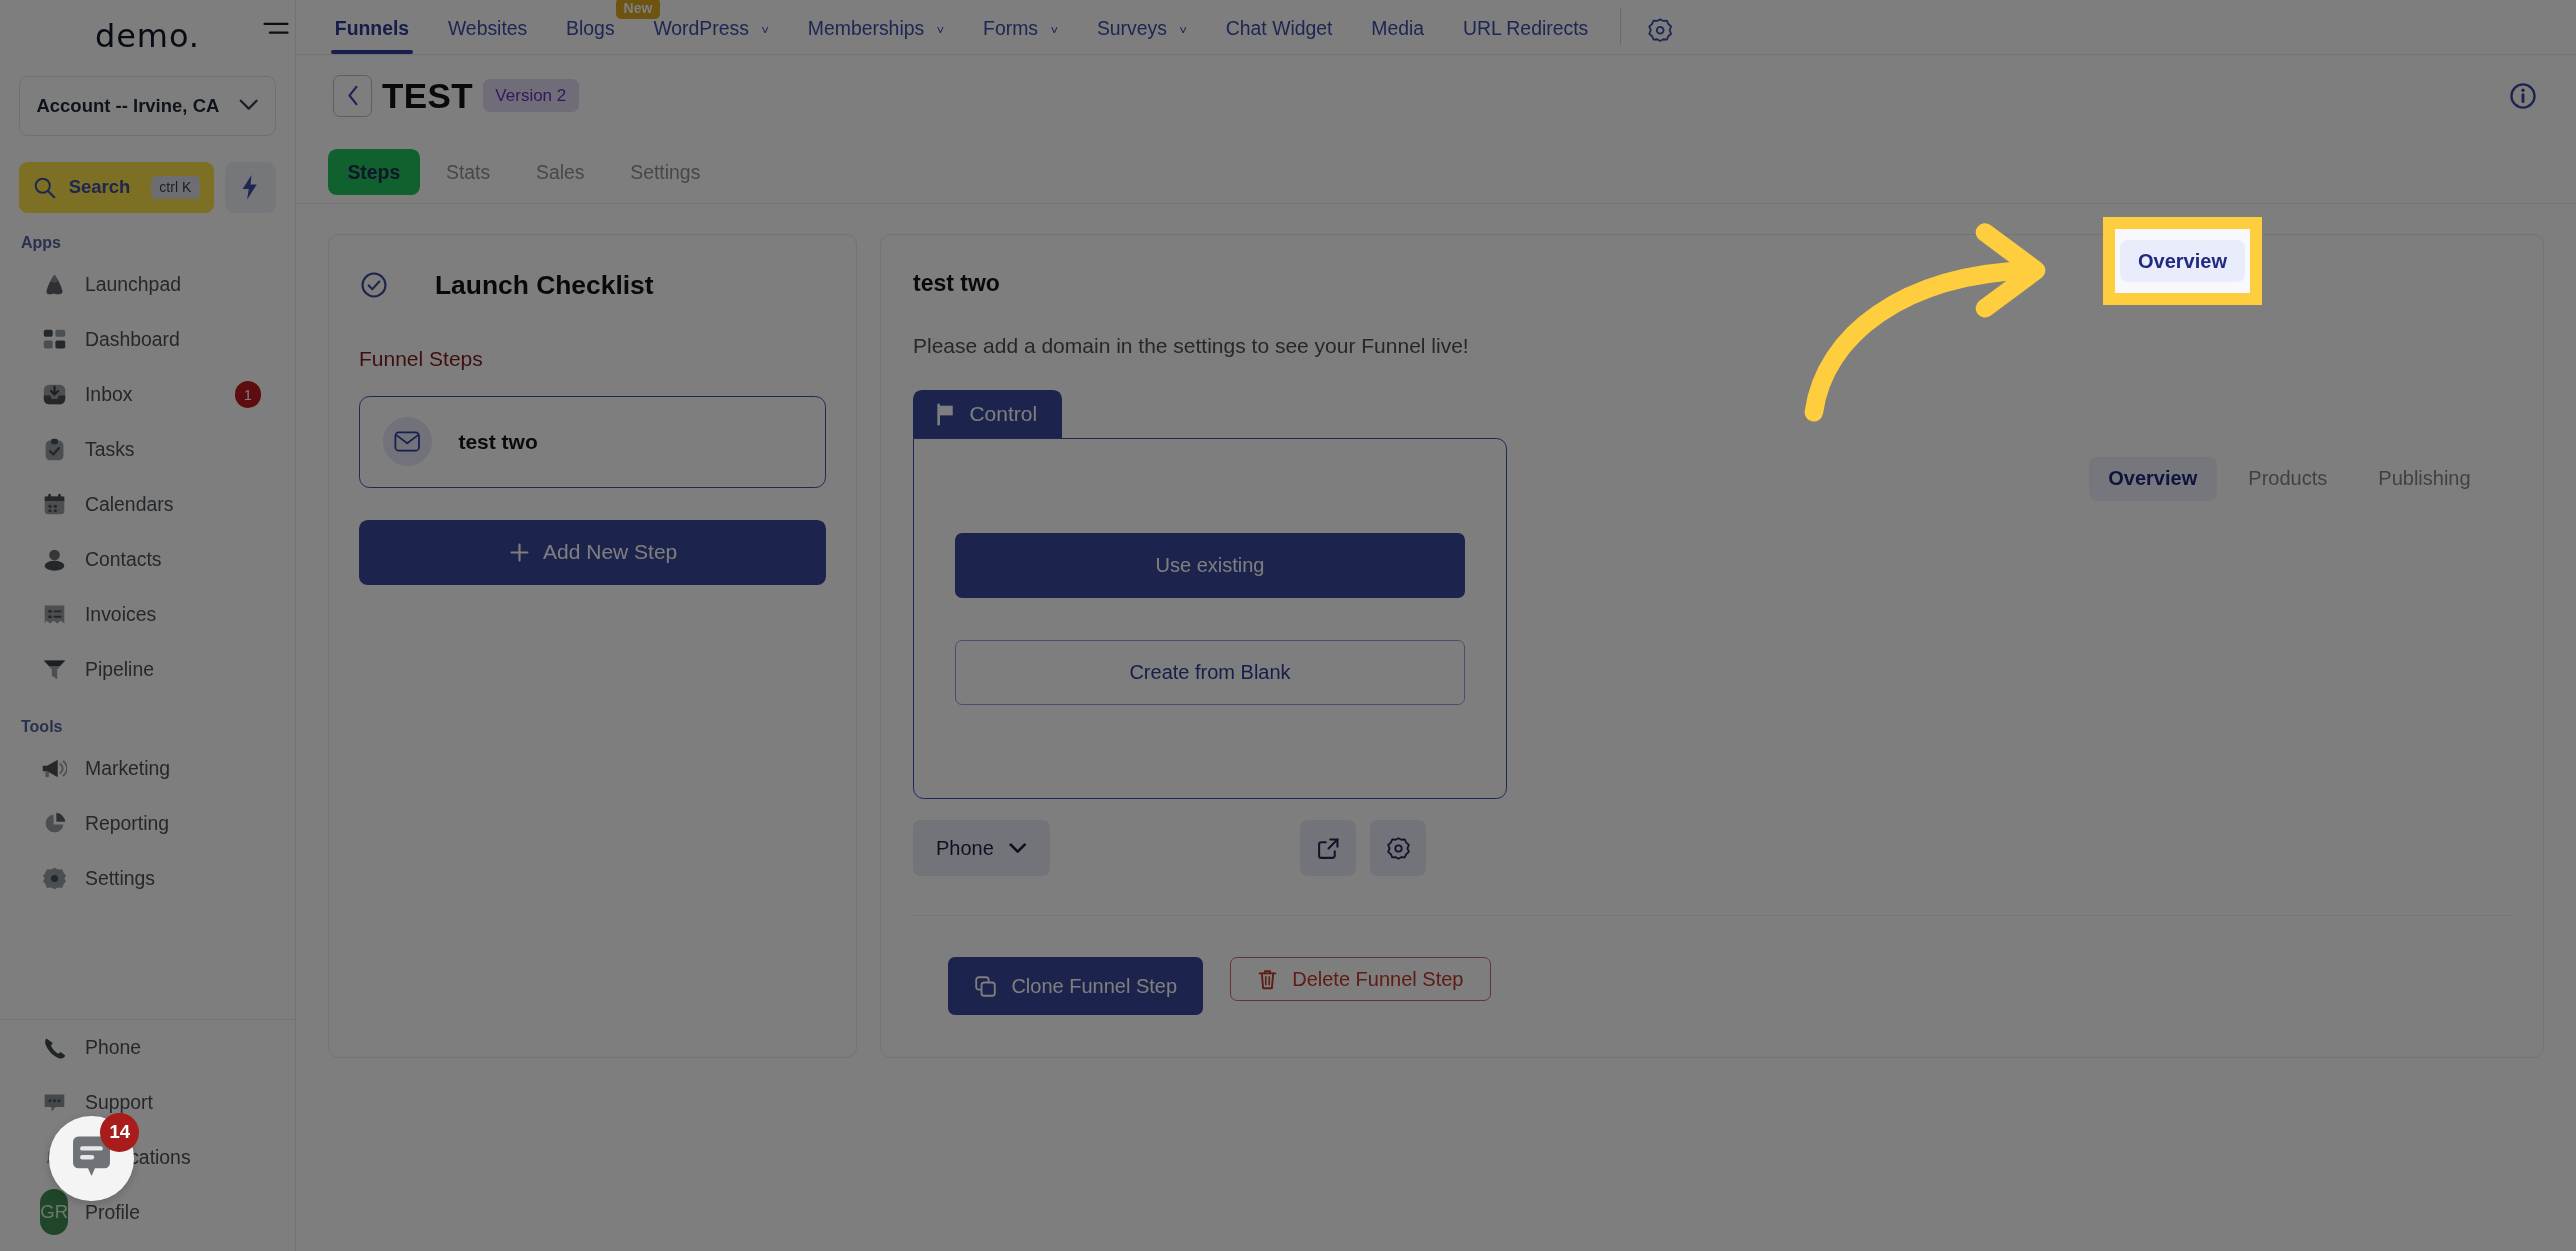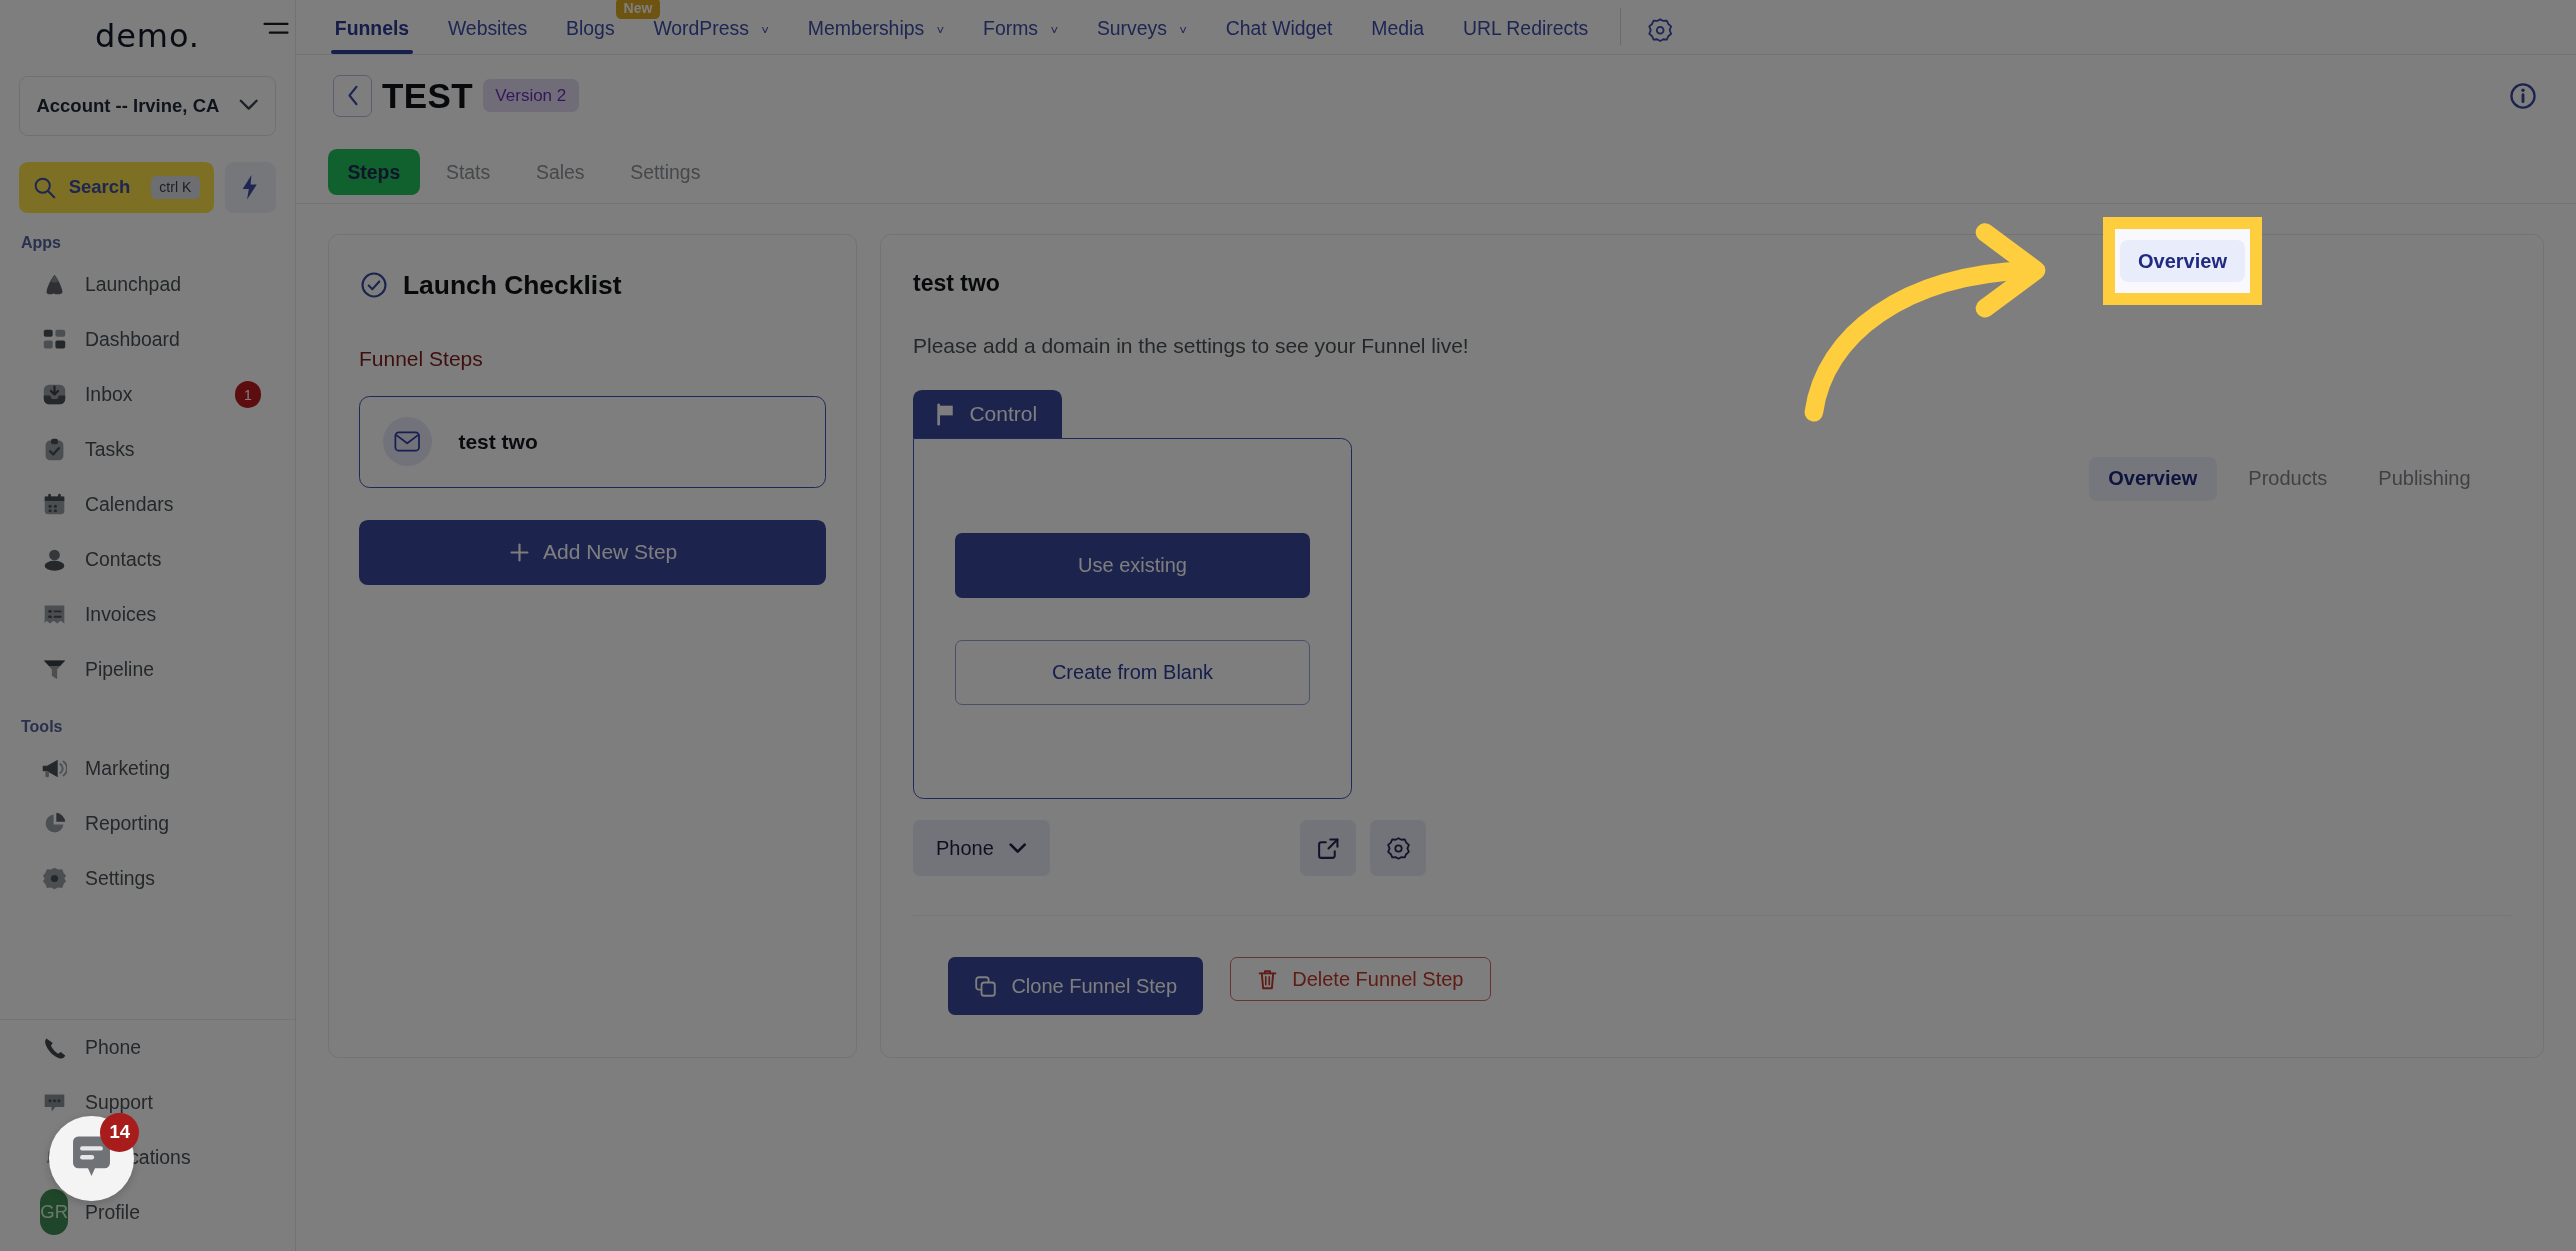--- a/index.html
+++ b/index.html
@@ -158,21 +158,21 @@
   .cards-row {
     display: flex; gap: 23px; padding: 30px 32px 0 32px; align-items: flex-start;
   }
   .card {
     background: #ffffff; border: 0.9px solid #e6e8ec; border-radius: 10.6px;
   }
   .card-left { width: 529px; min-height: 824px; padding: 35px 30px; }
   .card-right { flex: 1; min-height: 824px; padding: 35px 32px; position: relative; }
 
   .lc-head { display: flex; align-items: center; gap: 14px; }
-  .lc-title { font-size: 26.4px; font-weight: bold; color: #101318; }
+  .lc-title { font-size: 26.4px; font-weight: bold; color: #101318; margin-left: 32px; }
   .fs-label { font-size: 21px; color: #7f1d1d; margin-top: 46px; }
 
   .step-item {
     margin-top: 25px; height: 92px;
     border: 1.8px solid #3c55b4; border-radius: 10.6px;
     display: flex; align-items: center; padding: 0 23px; gap: 26.4px;
   }
   .step-ic {
     width: 49px; height: 49px; border-radius: 25px; background: #e6e8f6;
     display: flex; align-items: center; justify-content: center;
@@ -180,21 +180,21 @@
   .step-name { font-size: 21px; font-weight: bold; color: #15181d; }
   .add-step {
     margin-top: 32px; height: 65px; background: #39479b; border-radius: 8.8px;
     color: #ffffff; font-size: 21px;
     display: flex; align-items: center; justify-content: center; gap: 12.3px;
   }
 
   .rt-title { font-size: 23px; font-weight: bold; color: #101318; }
   .rt-note { font-size: 21px; color: #4b5257; margin-top: 37px; }
 
-  .ctrl-wrap { margin-top: 32px; width: 439px; }
+  .ctrl-wrap { margin-top: 32px; width: 594px; }
   .ctrl-tab {
     display: inline-flex; align-items: center; gap: 14px;
     background: #39479b; color: #ffffff; font-size: 21px;
     padding: 12.3px 25px 12.3px 23px;
     border-radius: 8.8px 8.8px 0 0;
   }
   .ctrl-body {
     border: 1.8px solid #3c55b4; border-radius: 0 10.6px 10.6px 10.6px;
     height: 361px; padding: 46px 41px;
     display: flex; flex-direction: column; justify-content: center; gap: 42px;

